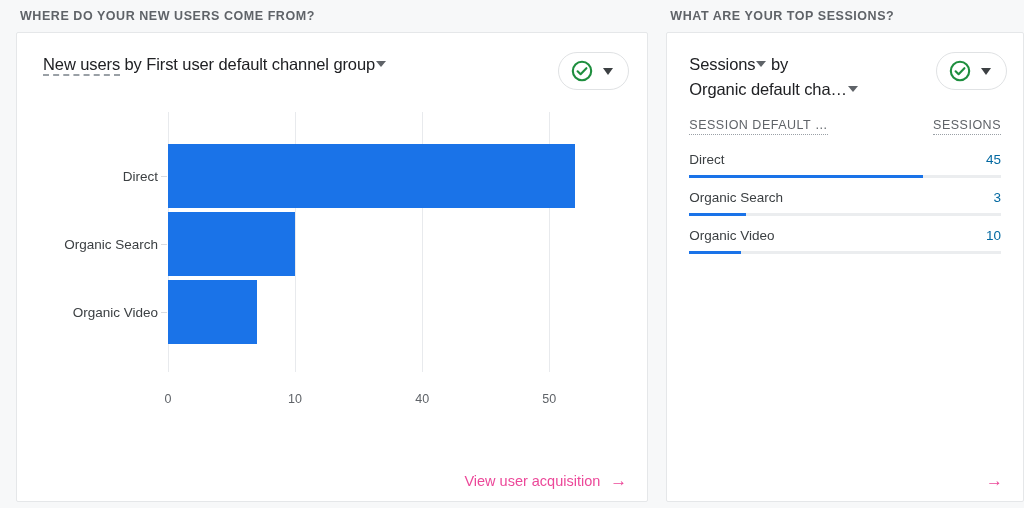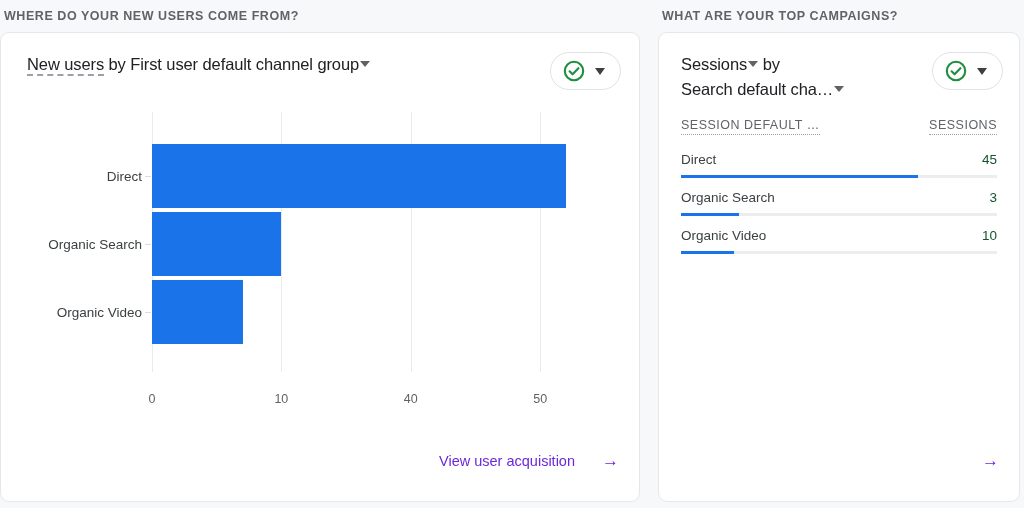--- a/index.html
+++ b/index.html
@@ -15,36 +15,36 @@
   .page {
     position: relative;
     width: 1024px;
     height: 508px;
     display: flex;
     gap: 18px;
     padding: 0 0 0 0;
   }
 
   .panel { position: relative; }
-  .panel-left  { width: 640px; margin-left: 0; }
+  .panel-left  { width: 640px; margin-left: 16px; }
   .panel-right { width: 362px; }
 
   .section-title {
     font-size: 12.5px;
     font-weight: bold;
     letter-spacing: 0.55px;
     color: #5f6368;
     padding: 9px 0 9px 4px;
     white-space: nowrap;
   }
 
   .card {
     background: #ffffff;
     border: 1px solid #e5e7e9;
-    border-radius: 9px;
+    border-radius: 2px;
     position: relative;
   }
   .card-left  { height: 470px; }
   .card-right { height: 470px; }
 
   
   .card-head {
     display: flex;
     align-items: flex-start;
     justify-content: space-between;
@@ -164,41 +164,41 @@
   }
   .row { padding-top: 12px; }
   .row-top {
     display: flex;
     justify-content: space-between;
     align-items: baseline;
     font-size: 13.5px;
     color: #3c4043;
     padding-bottom: 8px;
   }
-  .row-value { color: #14532d; }
+  .row-value { color: #0369a1; }
   .track {
     position: relative;
     height: 3px;
     background: #ebedef;
   }
   .track-fill {
     position: absolute;
     left: 0; top: 0; bottom: 0;
     background: #1a73e8;
   }
 
   
   .card-foot {
     position: absolute;
     right: 20px;
-    bottom: 32px;
+    bottom: 12px;
     display: flex;
     align-items: center;
-    gap: 27px;
-    color: #6d28d9;
+    gap: 10px;
+    color: #ec4899;
     font-size: 14.5px;
   }
   .arrow { font-size: 17px; line-height: 1; }
 </style>
 </head>
 <body>
 
 <div class="page">
 
   <div class="panel panel-left">
@@ -256,32 +256,32 @@
 
       <div class="card-foot">
         <span>View user acquisition</span>
         <span class="arrow">→</span>
       </div>
 
     </div>
   </div>
 
   <div class="panel panel-right">
-    <div class="section-title">WHAT ARE YOUR TOP CAMPAIGNS?</div>
+    <div class="section-title">WHAT ARE YOUR TOP SESSIONS?</div>
 
     <div class="card card-right">
 
       <div class="card-head card-head-right">
         <div class="card-title card-title-2">
           <div>
             <span>Sessions</span><span class="caret"></span>
             <span>by</span>
           </div>
           <div>
-            <span>Search default cha…</span><span class="caret"></span>
+            <span>Organic default cha…</span><span class="caret"></span>
           </div>
         </div>
 
         <div class="pill">
           <svg class="check-circle" viewBox="0 0 24 24">
             <circle cx="12" cy="12" r="9.2" fill="none" stroke="#1e8e3e" stroke-width="2.1"></circle>
             <path d="M7.6 12.3 L10.6 15.2 L16.4 9.2" fill="none" stroke="#1e8e3e" stroke-width="2.1" stroke-linecap="round" stroke-linejoin="round"></path>
           </svg>
           <span class="pill-caret"></span>
         </div>

